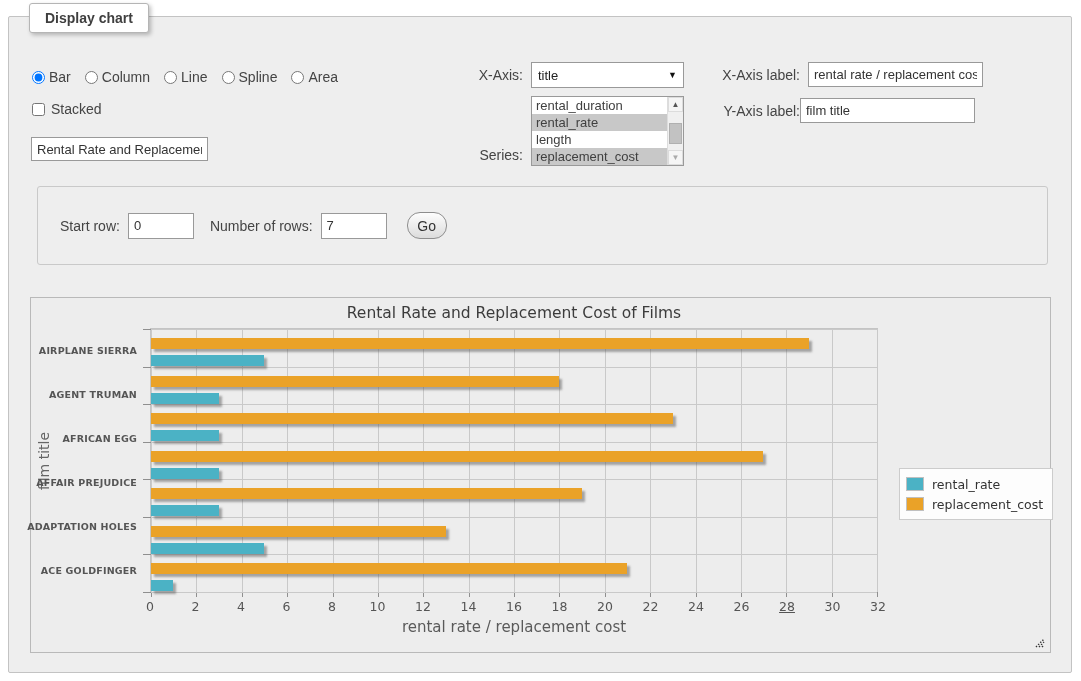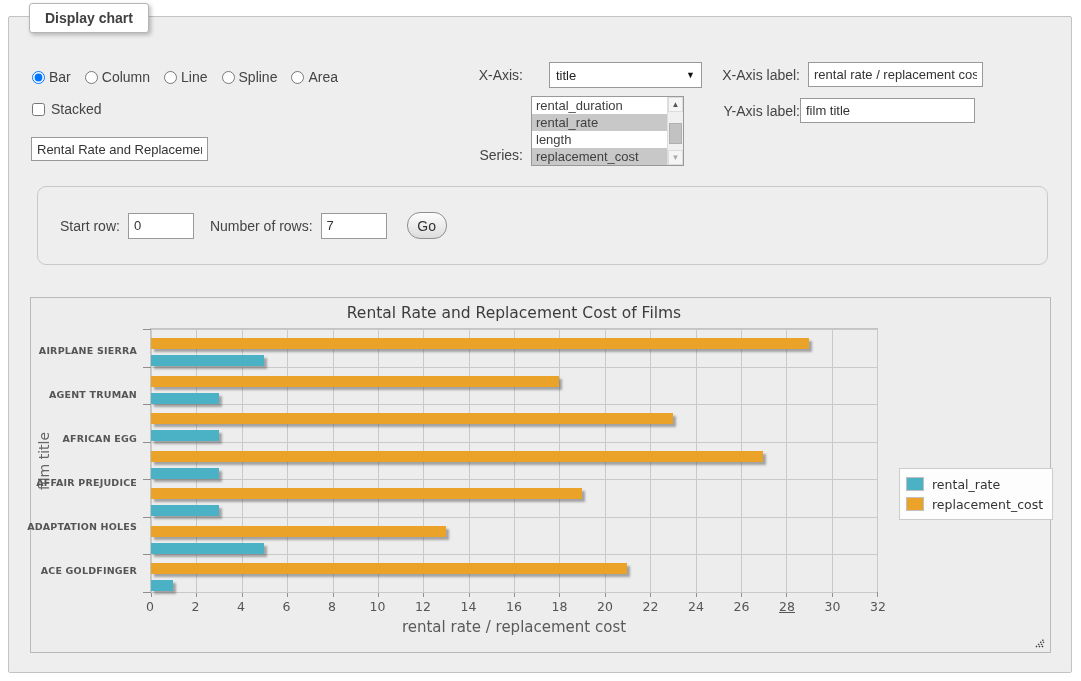--- a/index.html
+++ b/index.html
@@ -19,21 +19,21 @@
   .radio-item { display:flex; align-items:center; gap:4px; cursor:default; }
   .radio-item input { margin:0; }
   .stacked-row { position:absolute; left:23px; top:84px; display:flex; align-items:center; gap:6px; font-size:14px; color:#444; }
   .title-input { position:absolute; left:22px; top:120px; width:177px; height:24px;
            border:1px solid #999; background:#fff; font-size:13px; padding:0 5px; color:#333;
            font-family:"Liberation Sans", sans-serif; }
 
   .ctl-row { position:absolute; display:flex; align-items:center; }
   .ctl-label { font-size:14px; color:#444; text-align:right; }
 
-  .row-xaxis  { left:430px; top:45px;gap:18px; } .row-xaxis .ctl-label { width:84px; margin-right:8px; }
+  .row-xaxis  { left:430px; top:45px; } .row-xaxis .ctl-label { width:84px; margin-right:8px; }
   .row-series { left:430px; top:79px; align-items:flex-end; } .row-series .ctl-label { width:84px; margin-right:8px; padding-bottom:3px; }
   .row-xlabel { left:700px; top:45px; } .row-xlabel .ctl-label { width:91px; margin-right:8px; }
   .row-ylabel { left:700px; top:81px; } .row-ylabel .ctl-label { width:91px; }
 
   .select-box { width:153px; height:26px; background:#fff; border:1px solid #999;
            display:flex; align-items:center; justify-content:space-between;
            font-size:13px; color:#222; padding:0 6px; }
   .sel-arrow { font-size:9px; color:#111; }
 
   .listbox { width:153px; height:70px; background:#fff; border:1px solid #999; display:flex; }
@@ -45,21 +45,21 @@
             font-size:8px; color:#555; background:#f5f5f5; border:1px solid #dcdcdc; }
   .sb-btn.dim { color:#aaa; }
   .sb-track { flex:1; position:relative; }
   .sb-thumb { position:absolute; left:1px; right:1px; top:30%; height:55%; background:#c2c2c2; border:1px solid #b0b0b0; }
 
   .axis-input { width:175px; height:25px; border:1px solid #999; background:#fff;
             font-size:13px; padding:0 5px; color:#333; font-family:"Liberation Sans", sans-serif; }
 
   
   .rowbox { position:absolute; left:28px; top:169px; width:1011px; height:79px;
-            border:1px solid #c9c9c9; border-radius:9px; display:flex; align-items:center; padding-left:22px; }
+            border:1px solid #c9c9c9; border-radius:3px; display:flex; align-items:center; padding-left:22px; }
   .rowbox .lbl { font-size:14px; color:#444; margin-right:8px; }
   .rowbox input { width:66px; height:26px; border:1px solid #999; background:#fff; font-size:13px;
             padding:0 5px; color:#333; margin-right:16px; font-family:"Liberation Sans", sans-serif; }
   .go-btn { width:40px; height:27px; border:1px solid #8e8e8e; border-radius:13px;
             background:linear-gradient(#fdfdfd,#dcdcdc); font-size:14px; color:#333;
             margin-left:4px; font-family:"Liberation Sans", sans-serif; }
 
   
   .chart { position:absolute; left:21px; top:280px; width:1021px; height:356px;
            border:1px solid #b9b9b9; background:#ededed; font-family:"DejaVu Sans", sans-serif; }

